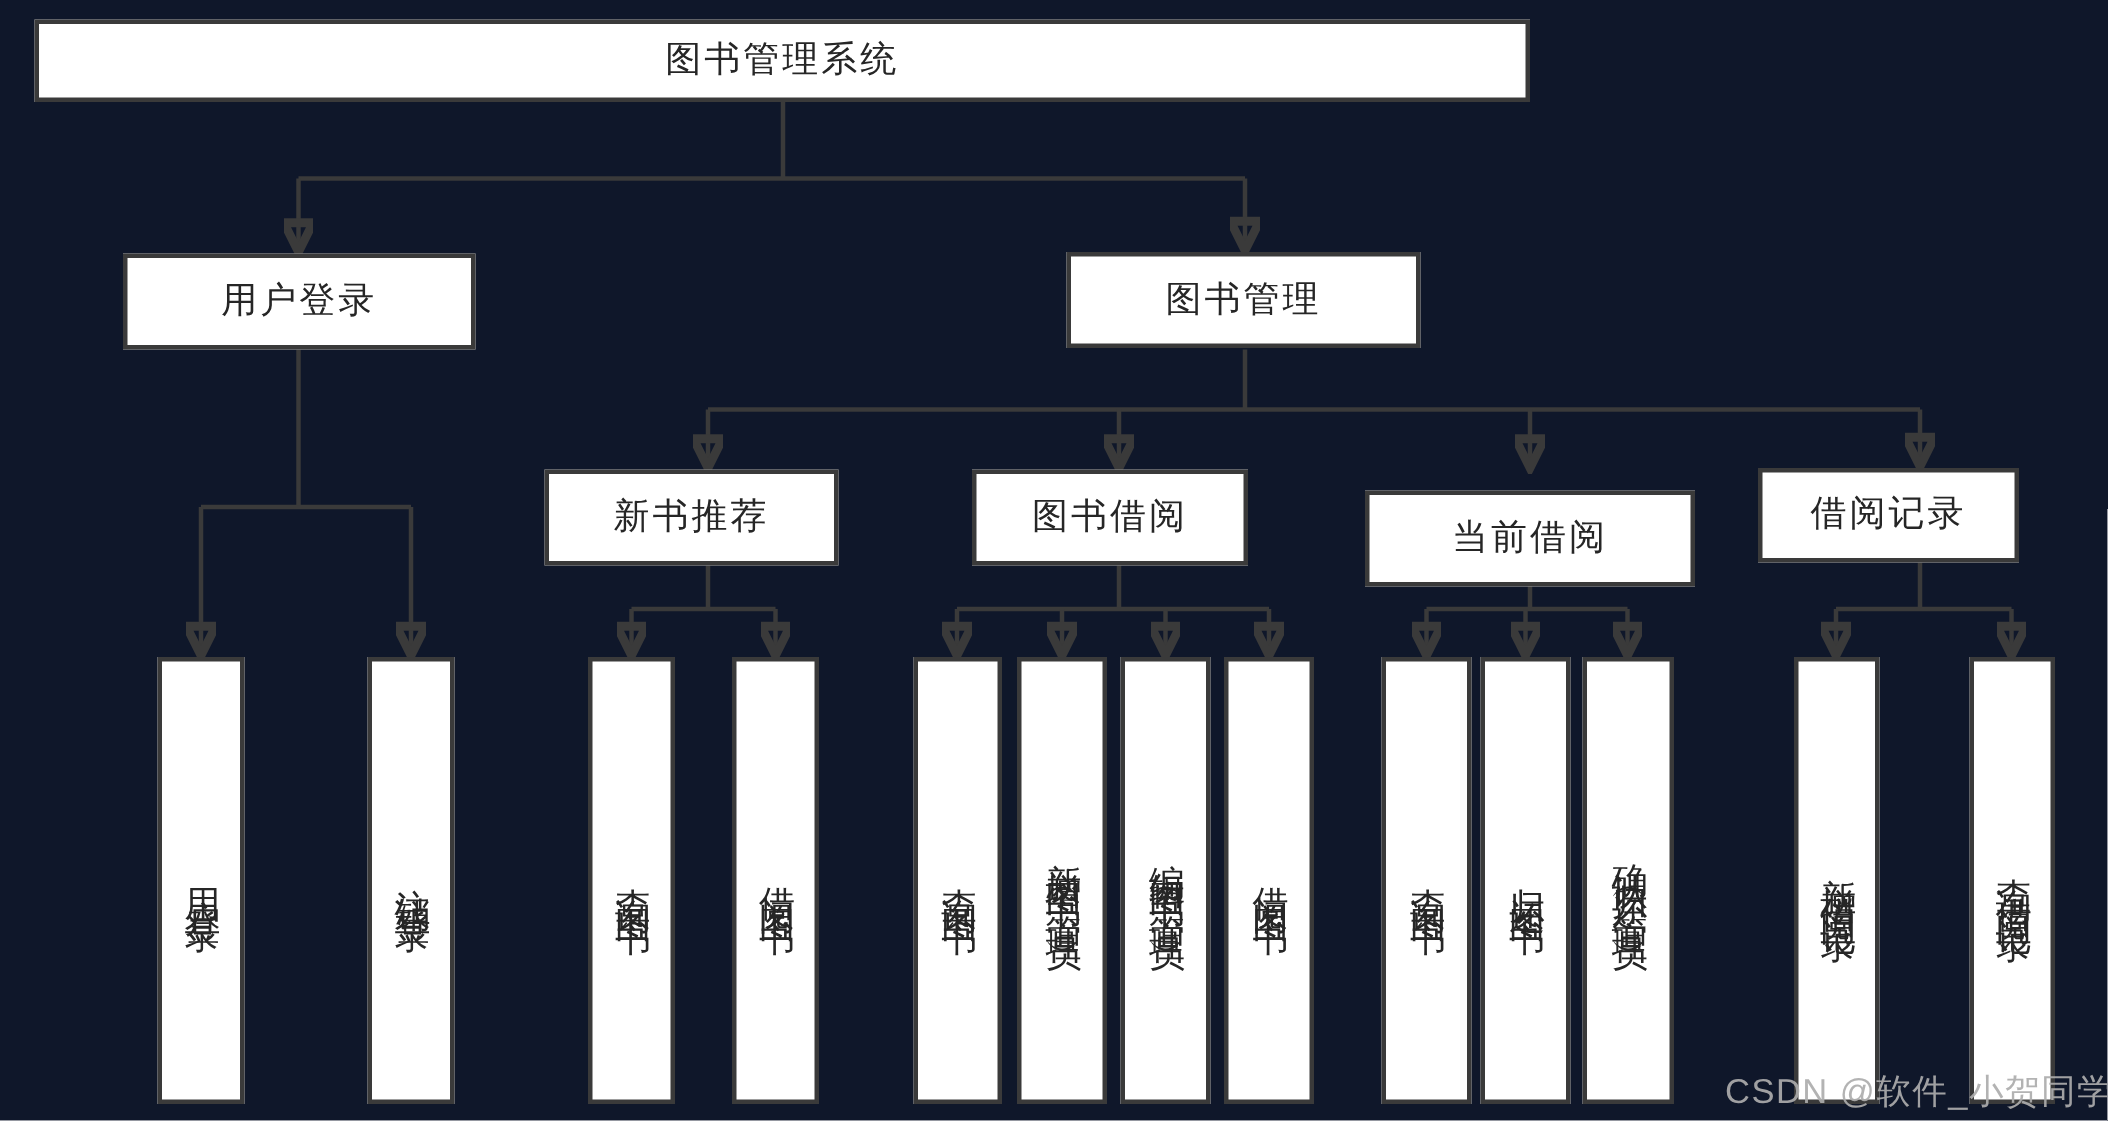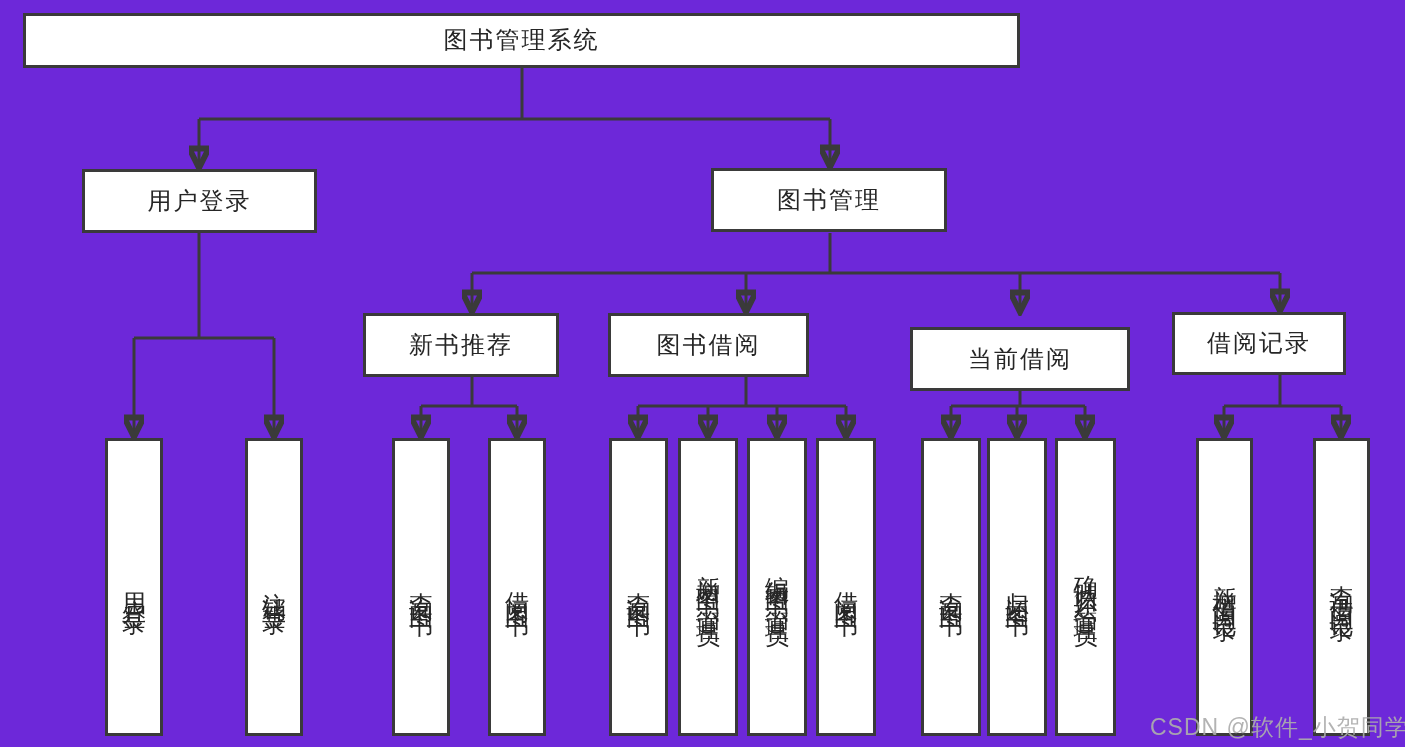--- a/index.html
+++ b/index.html
@@ -1,19 +1,19 @@
 <!DOCTYPE html>
 <html><head>
 <meta charset="utf-8">
 <style>
   html,body{margin:0;padding:0;background:#ffffff;}
   .stage{
     position:relative;
     width:1405px;height:747px;
-    background:#6d28d9;
+    background:#0f172a;
     font-family:"Liberation Sans", sans-serif;
     color:#262626;
     overflow:hidden;
   }
   .wires{position:absolute;left:0;top:0;width:1405px;height:747px;}
   .wires path{stroke:#3a3a3a;stroke-width:3;fill:none;}
   .wires path.a{marker-end:url(#arrowhead);}
   .node{
     position:absolute;
     box-sizing:border-box;
@@ -102,21 +102,21 @@
   <div class="node" style="left:82px;top:169px;width:235px;height:64px">
     <span class="lbl">用户登录</span>
   </div>
   <div class="node" style="left:711px;top:168px;width:236px;height:64px">
     <span class="lbl">图书管理</span>
   </div>
 
   <div class="node" style="left:363px;top:313px;width:196px;height:64px">
     <span class="lbl">新书推荐</span>
   </div>
-  <div class="node" style="left:608px;top:313px;width:201px;height:64px">
+  <div class="node" style="left:648px;top:313px;width:184px;height:64px">
     <span class="lbl">图书借阅</span>
   </div>
   <div class="node" style="left:910px;top:327px;width:220px;height:64px">
     <span class="lbl">当前借阅</span>
   </div>
   <div class="node" style="left:1172px;top:312px;width:174px;height:63px">
     <span class="lbl">借阅记录</span>
   </div>
 
   <div class="node v" style="left:105px;top:438px;width:58px;height:298px">

